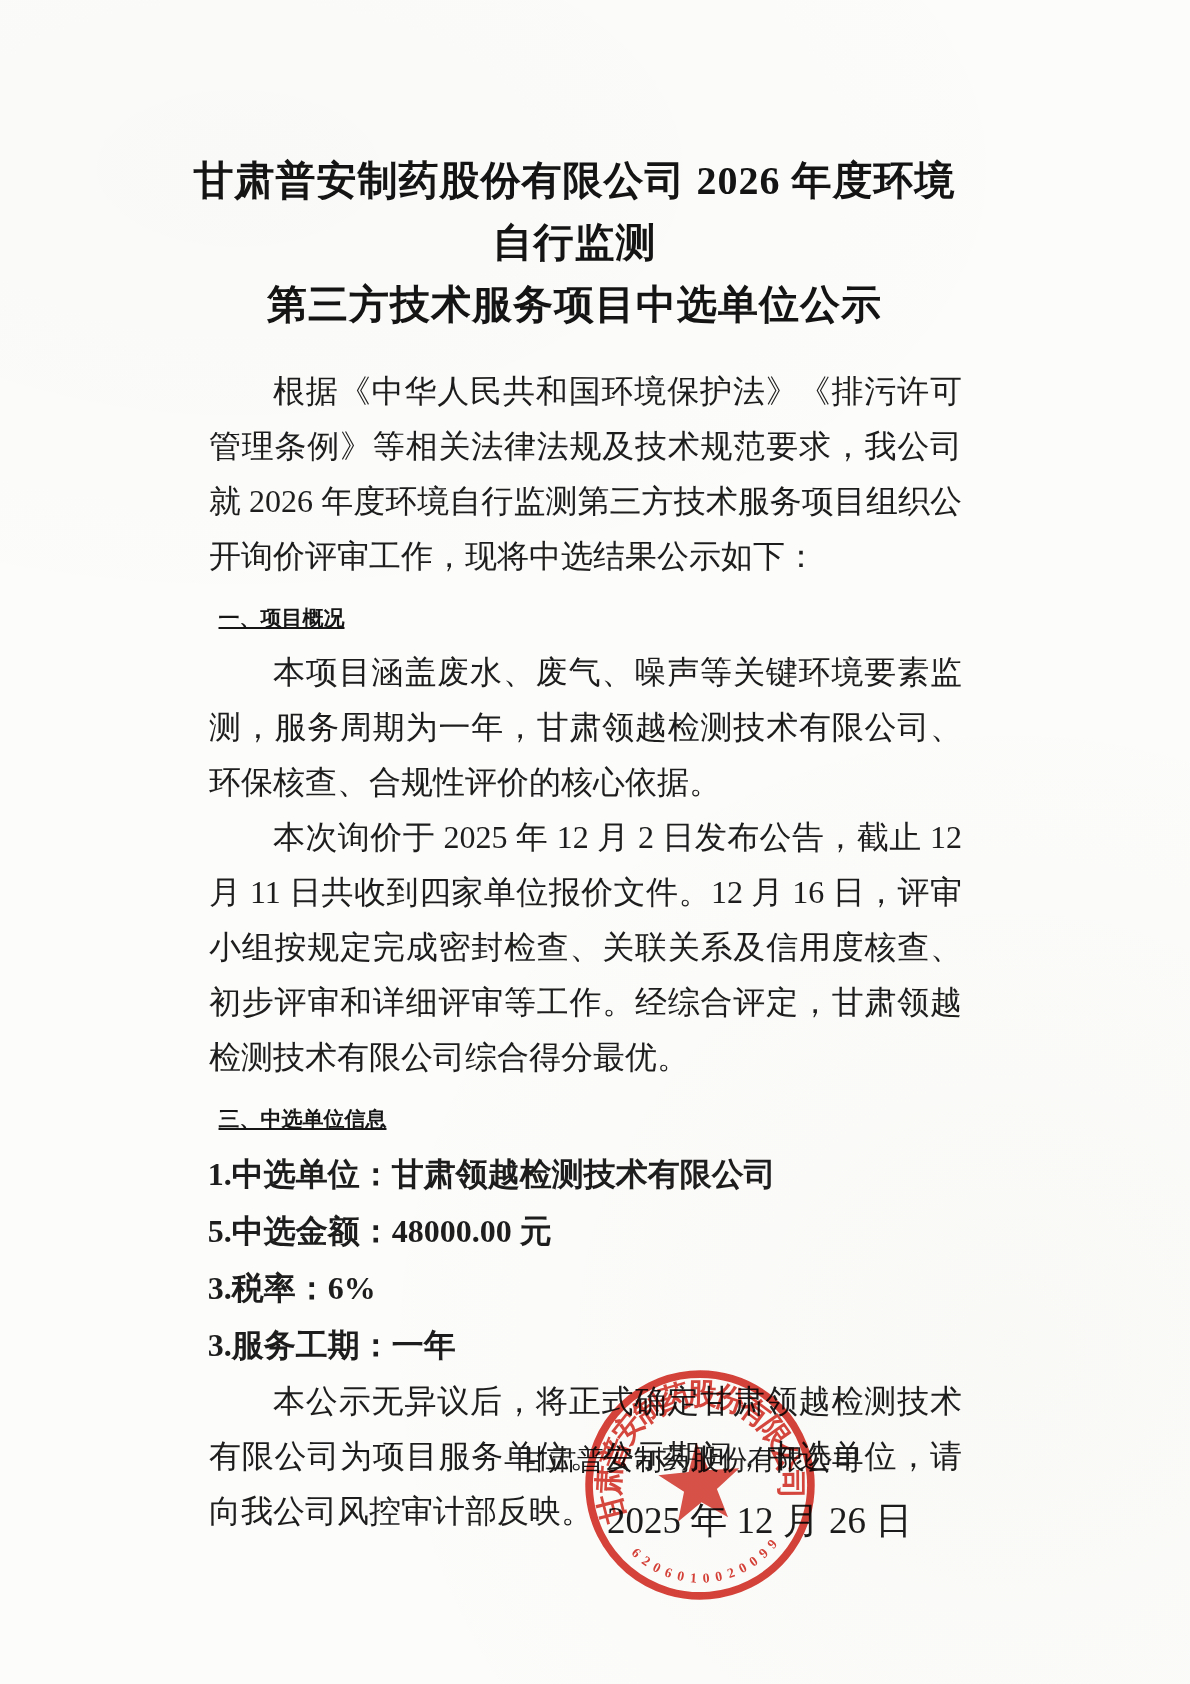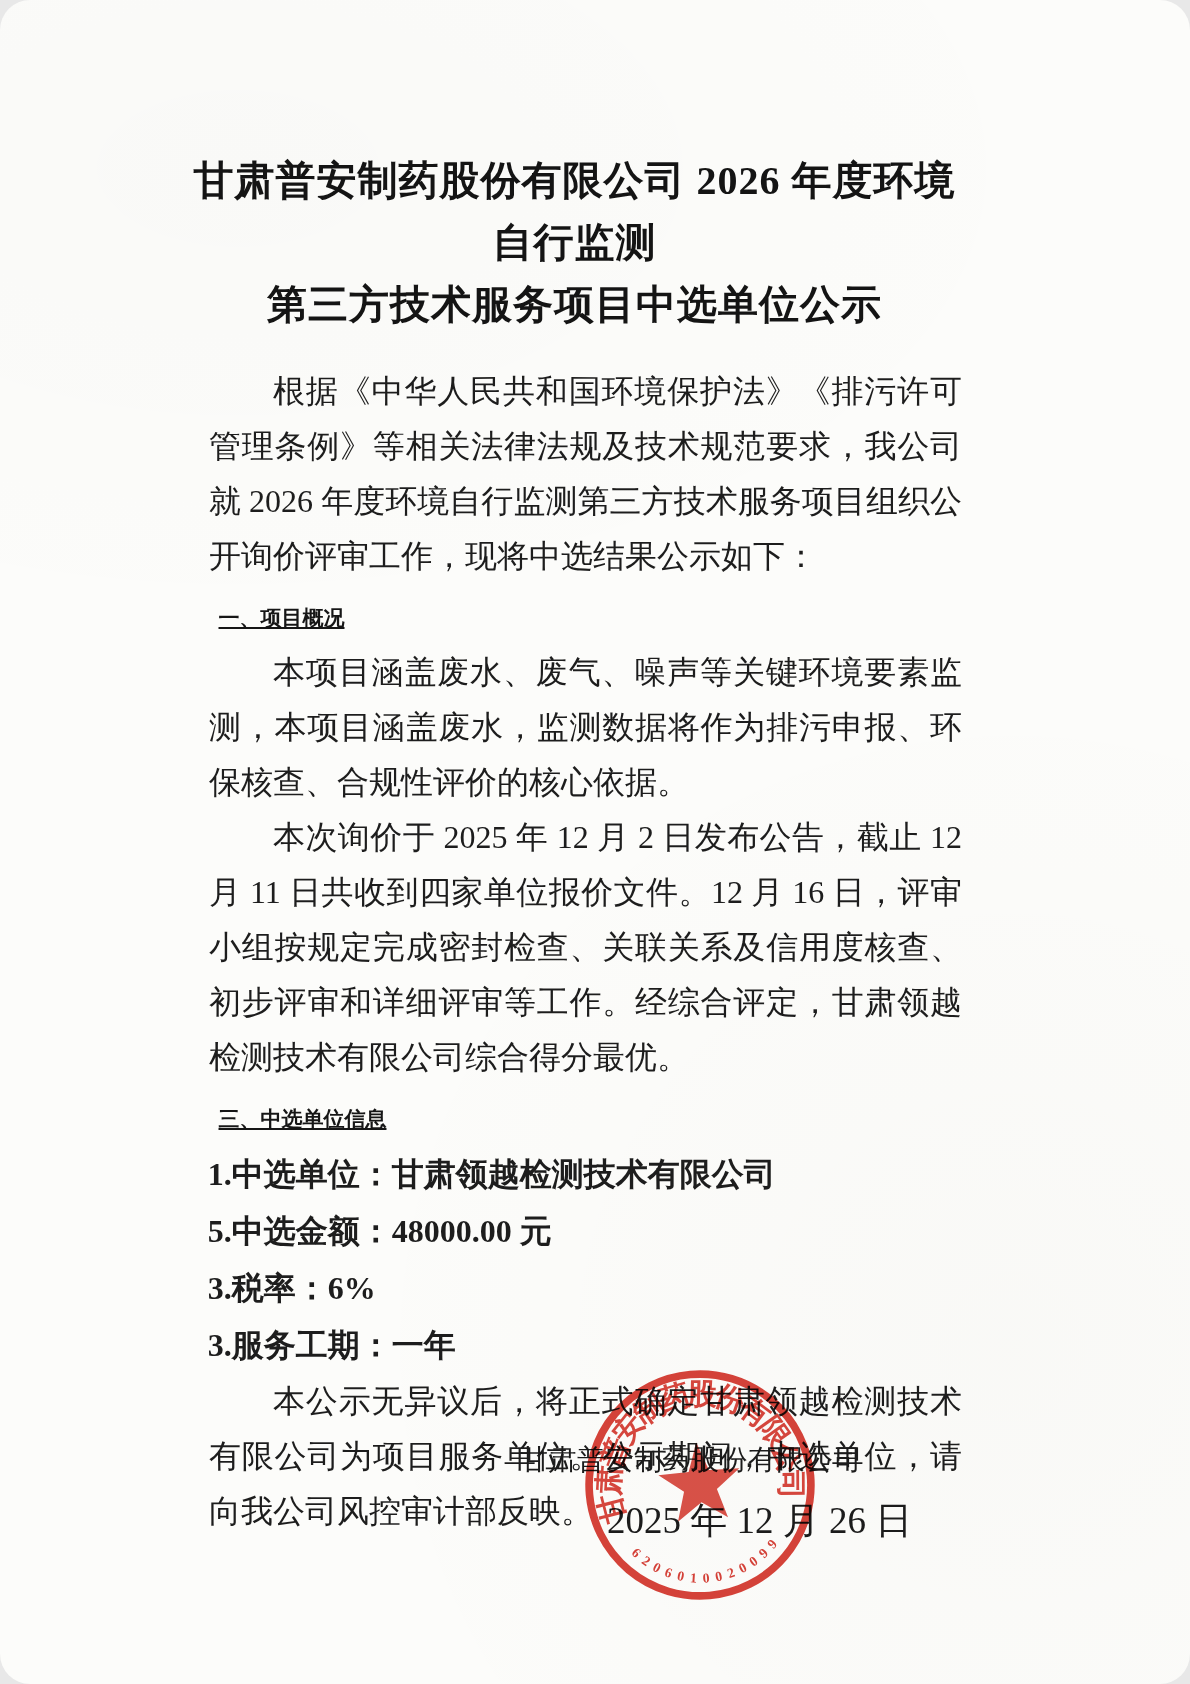--- a/index.html
+++ b/index.html
@@ -7,21 +7,20 @@
     position:relative;
     width:1190px;height:1684px;
     margin:0 auto;
     background:#fcfcfa;
     background-image:
       radial-gradient(ellipse 900px 500px at 20% 10%, rgba(0,0,0,0.012), transparent),
       radial-gradient(ellipse 700px 700px at 85% 80%, rgba(60,50,20,0.015), transparent);
     overflow:hidden;
     font-family:"Liberation Serif","DejaVu Serif",serif;
     color:#1c1c1c;
-    border-radius:30px;
   }
   .content{
     position:absolute;
     left:187px; right:228px; top:150px;
   }
   .title{
     margin:0 0 28px 0;
     font-size:40px;
     line-height:62px;
     font-weight:700;
@@ -92,21 +91,21 @@
   <div class="content">
 
     <h1 class="title">
       <span class="title-line">甘肃普安制药股份有限公司 2026 年度环境自行监测</span>
       <span class="title-line">第三方技术服务项目中选单位公示</span>
     </h1>
 
     <p class="para indent">根据《中华人民共和国环境保护法》《排污许可管理条例》等相关法律法规及技术规范要求，我公司就 2026 年度环境自行监测第三方技术服务项目组织公开询价评审工作，现将中选结果公示如下：</p>
 
     <h2 class="heading">一、项目概况</h2>
-    <p class="para indent">本项目涵盖废水、废气、噪声等关键环境要素监测，本项目涵盖废水，监测数据将作为排污申报、环保核查、合规性评价的核心依据。</p>
+    <p class="para indent">本项目涵盖废水、废气、噪声等关键环境要素监测，服务周期为一年，甘肃领越检测技术有限公司、环保核查、合规性评价的核心依据。</p>
 
     <p class="para indent">本次询价于 2025 年 12 月 2 日发布公告，截止 12 月 11 日共收到四家单位报价文件。12 月 16 日，评审小组按规定完成密封检查、关联关系及信用度核查、初步评审和详细评审等工作。经综合评定，甘肃领越检测技术有限公司综合得分最优。</p>
 
     <h2 class="heading">三、中选单位信息</h2>
     <p class="item">1.中选单位：甘肃领越检测技术有限公司</p>
     <p class="item">5.中选金额：48000.00 元</p>
     <p class="item">3.税率：6%</p>
     <p class="item">3.服务工期：一年</p>
 
     <p class="para indent">本公示无异议后，将正式确定甘肃领越检测技术有限公司为项目服务单位。公示期间，中选单位，请向我公司风控审计部反映。</p>

